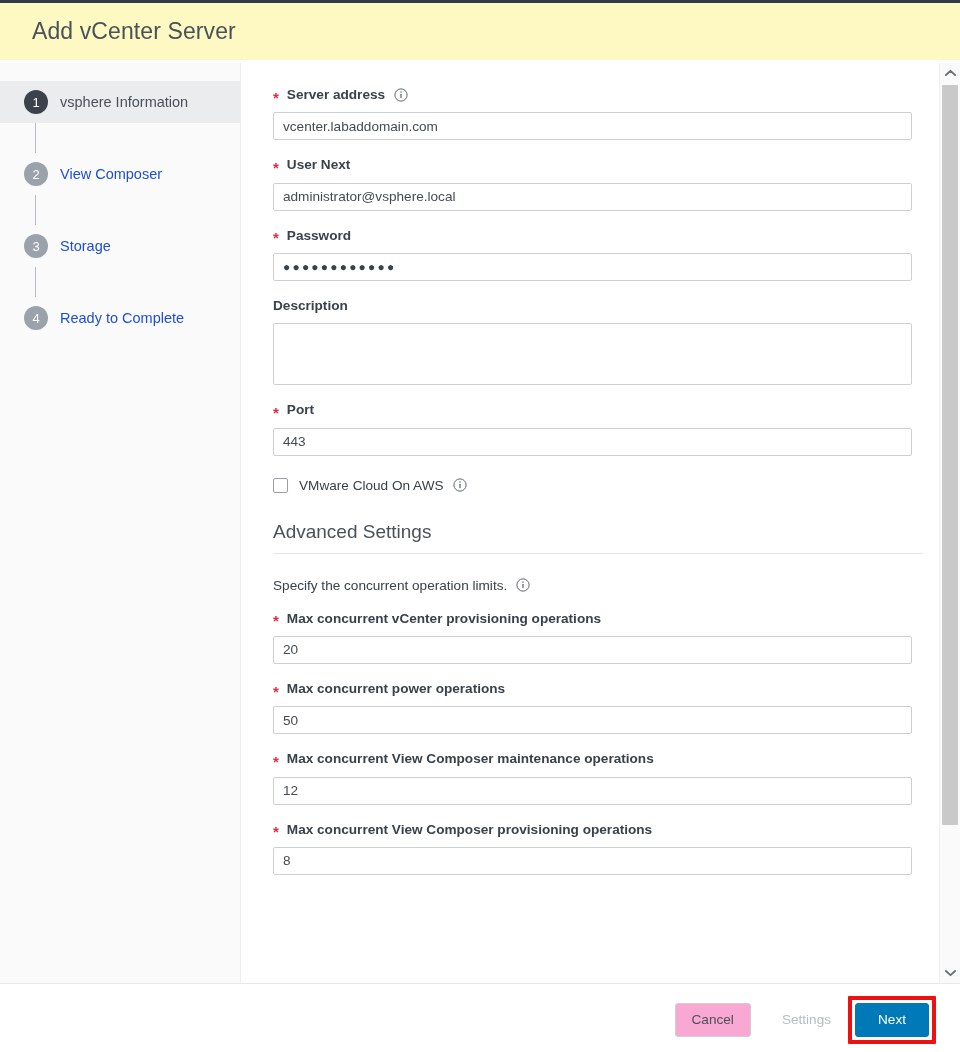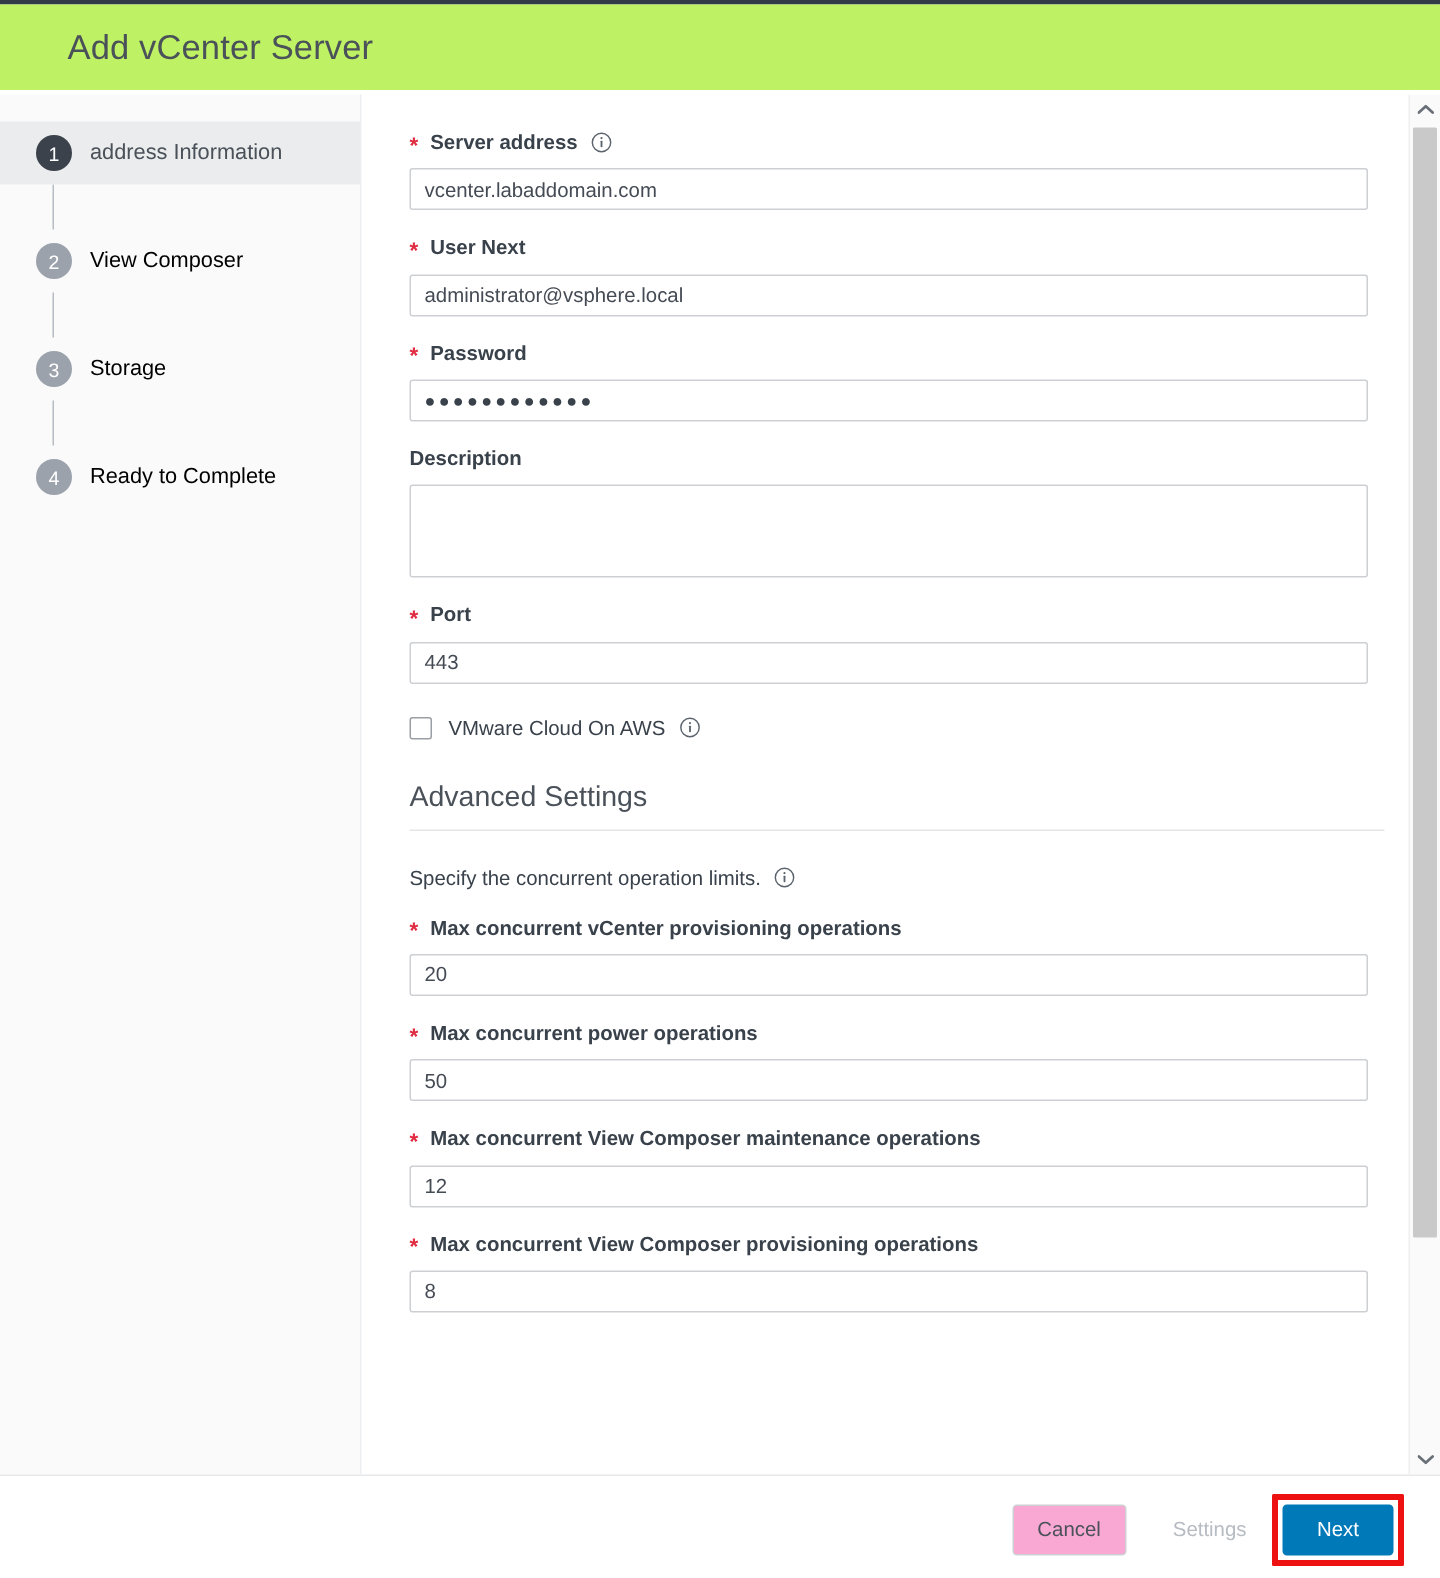--- a/index.html
+++ b/index.html
@@ -22,22 +22,22 @@
     border-top: 3px solid #313b47;
     background: #ffffff;
   }
 
   
   .modal-header {
     height: 57px;
     box-sizing: border-box;
     display: flex;
     align-items: center;
-    padding-left: 45px;
-    background: #bef264;
+    padding-left: 32px;
+    background: #fef9c3;
     text-align: center;
   }
   .modal-title {
     font-size: 23px;
     font-weight: 400;
     color: #4a5159;
     letter-spacing: .1px;
     line-height: 1;
   }
 
@@ -83,21 +83,21 @@
     align-items: center;
     justify-content: center;
     flex: 0 0 24px;
   }
   .nav-step.active .step-badge {
     background: #3b424c;
   }
   .step-label {
     margin-left: 12px;
     font-size: 14.5px;
-    color: #000000;
+    color: #1d4ed8;
   }
   .nav-step.active .step-label {
     color: #4a5159;
   }
   .step-connector {
     height: 30px;
     width: 1px;
     background: #b6bcc2;
     margin-left: 35px;
   }
@@ -316,21 +316,21 @@
   <div class="modal-header">
     <div class="modal-title">Add vCenter Server</div>
   </div>
 
   <div class="modal-body">
 
     <div class="wizard-nav">
 
       <div class="nav-step active">
         <span class="step-badge">1</span>
-        <span class="step-label">address Information</span>
+        <span class="step-label">vsphere Information</span>
       </div>
       <div class="step-connector"></div>
 
       <div class="nav-step">
         <span class="step-badge">2</span>
         <span class="step-label">View Composer</span>
       </div>
       <div class="step-connector"></div>
 
       <div class="nav-step">

